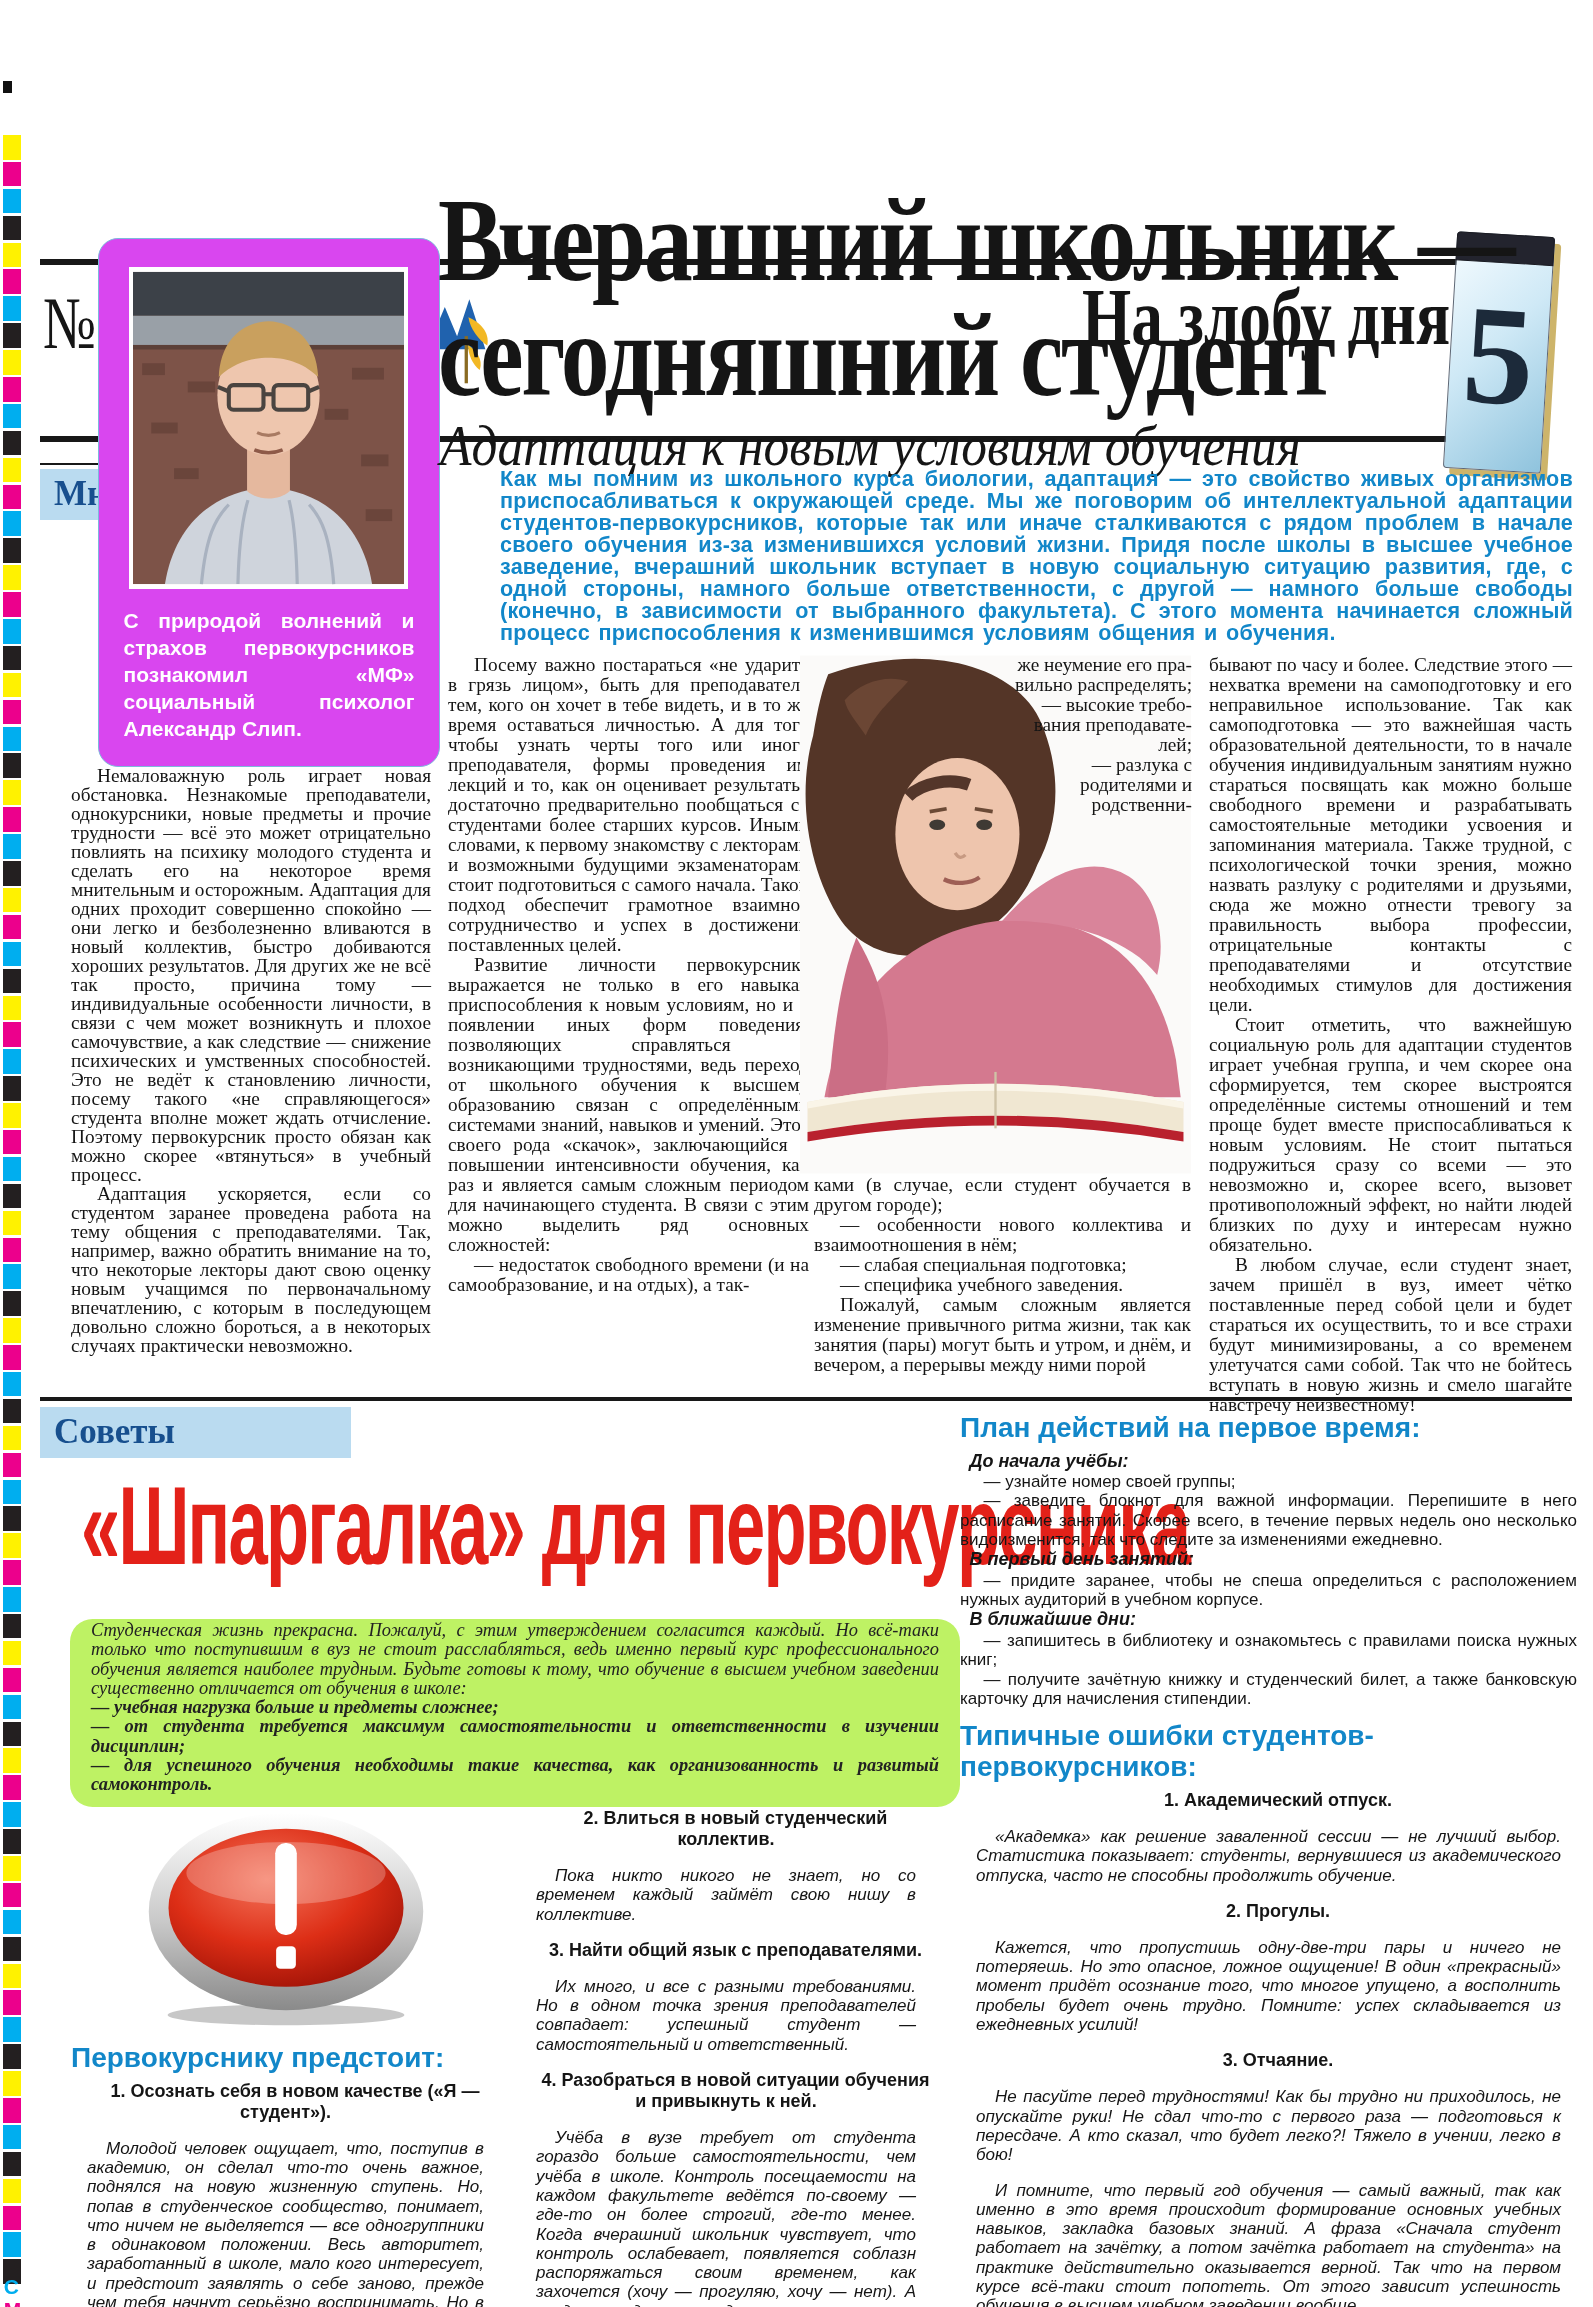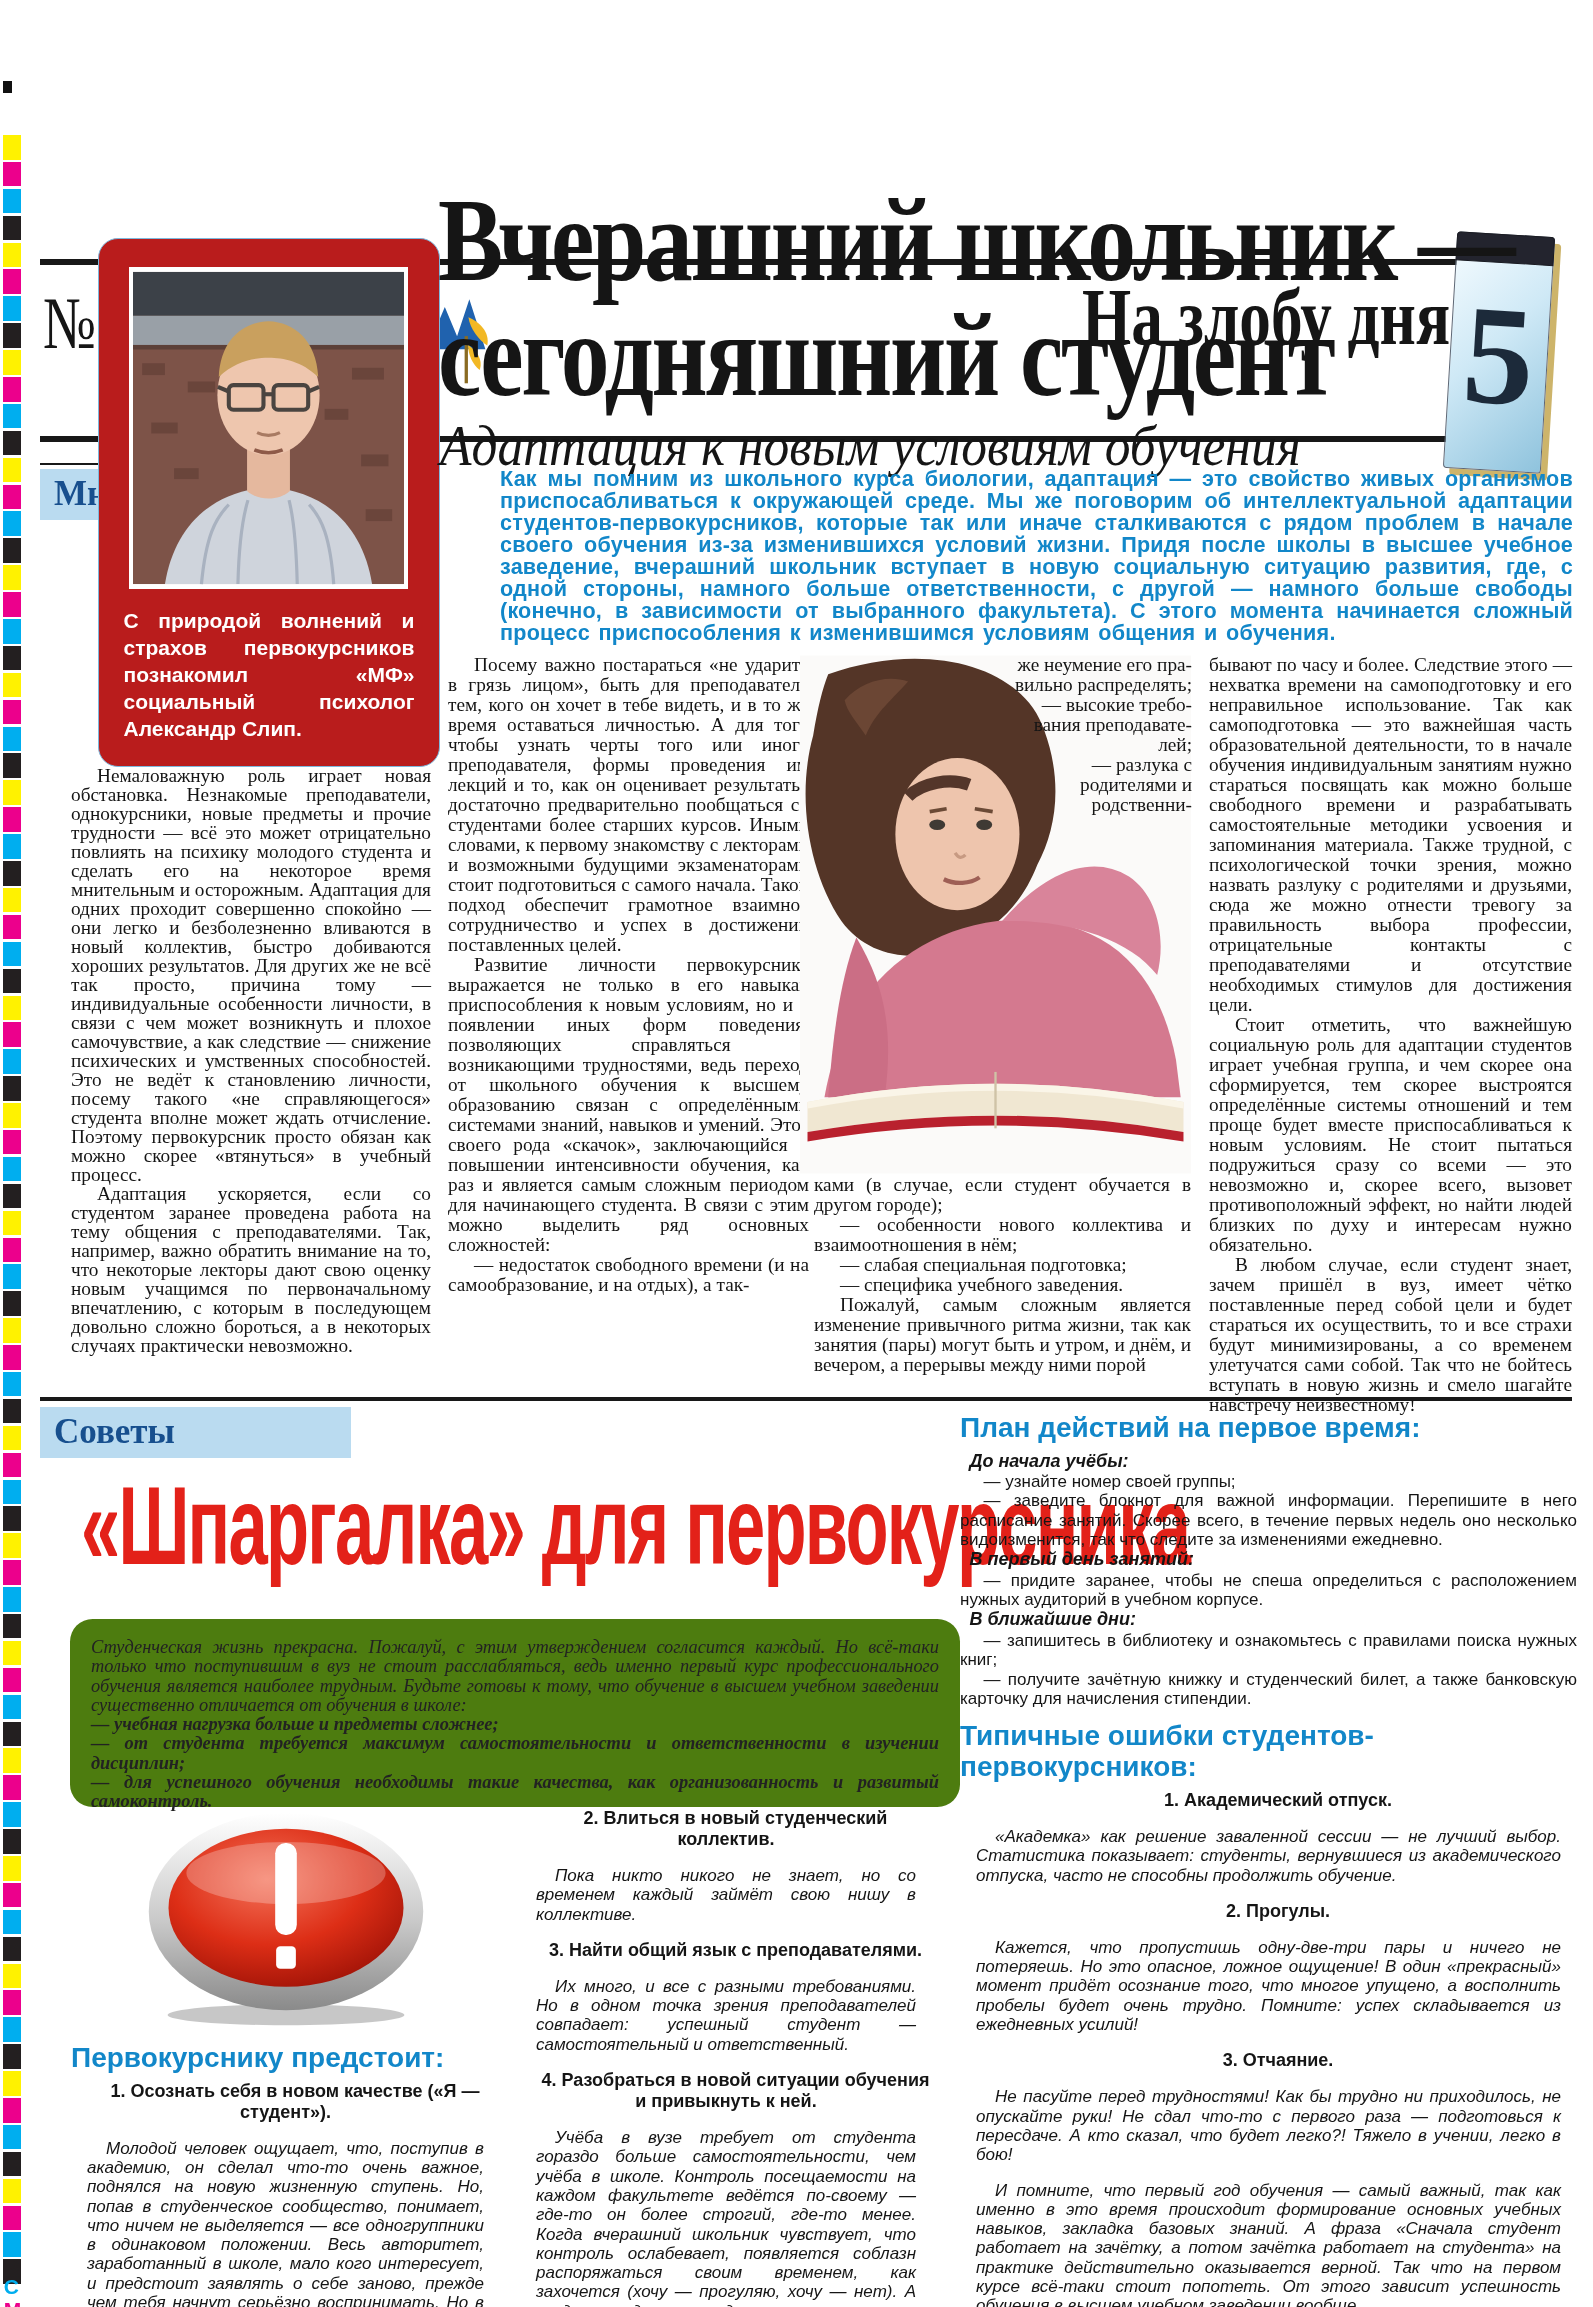--- a/index.html
+++ b/index.html
@@ -33,21 +33,21 @@
            font-family:"Liberation Serif",serif;font-weight:bold;font-size:141px;line-height:188px;color:#1c2a3a;}
 
   
   .label-box{position:absolute;left:40px;width:311px;height:51px;background:#badbf0;}
   .label-box span{display:block;padding-left:14px;font-family:"Liberation Serif",serif;
            font-weight:bold;font-size:35px;line-height:49px;color:#174f8e;}
   #label-psych{top:469px;}
   #label-tips{top:1407px;}
 
   
-  #photo-box{position:absolute;left:98px;top:238px;width:340px;height:527px;background:#b91c1c;
+  #photo-box{position:absolute;left:98px;top:238px;width:340px;height:527px;background:#d946ef;
              border-radius:20px;border:1.9px solid #7db8dd;}
   #photo-man{position:absolute;left:30px;top:28px;width:279px;height:322px;background:#fff;
              border:4.7px solid #ffffff;box-sizing:border-box;}
   #photo-man svg{display:block;width:100%;height:100%;}
   #photo-caption{position:absolute;left:24.5px;top:368px;width:291px;color:#ffffff;
              font-family:"Liberation Sans",sans-serif;font-weight:bold;font-size:21px;
              line-height:27px;text-align:justify;}
 
   
   #headline{left:438px;top:183px;}
@@ -72,22 +72,22 @@
 
   #girl-photo{position:absolute;left:800px;top:655px;width:391px;height:519px;}
   #girl-photo svg{display:block;width:100%;height:100%;}
 
   #rule-mid{left:40px;top:1397px;width:1532px;height:4.2px;}
 
   
   #red-headline{left:81px;top:1455px;color:#e32119;font-family:"Liberation Sans",sans-serif;
       font-weight:bold;font-size:112px;line-height:141px;letter-spacing:-2.8px;white-space:nowrap;
       transform:scaleX(.63);transform-origin:0 0;}
-  #yellow-box{position:absolute;left:70px;top:1619px;width:890px;height:188px;background:#4d7c0f;
-      border-radius:22.6px;box-sizing:border-box;padding:19px 21px;}
+  #yellow-box{position:absolute;left:70px;top:1619px;width:890px;height:188px;background:#bef264;
+      border-radius:22.6px;box-sizing:border-box;padding:2px 21px;}
   .yb{margin:0;font-style:italic;font-size:18.4px;line-height:19.3px;text-align:justify;color:#222;}
   .yb.b{font-weight:bold;}
 
   
   .bhead{font-family:"Liberation Sans",sans-serif;font-weight:bold;font-size:28px;line-height:31px;
       color:#1287c9;margin:0 0 7.5px 0;}
   .btitle{font-family:"Liberation Sans",sans-serif;font-weight:bold;font-size:18px;line-height:21px;
       margin:0;text-indent:19px;text-align:center;}
   .bitalic{font-family:"Liberation Sans",sans-serif;font-style:italic;font-size:17px;line-height:19.3px;
       text-align:justify;margin:16px;text-indent:19px;}

